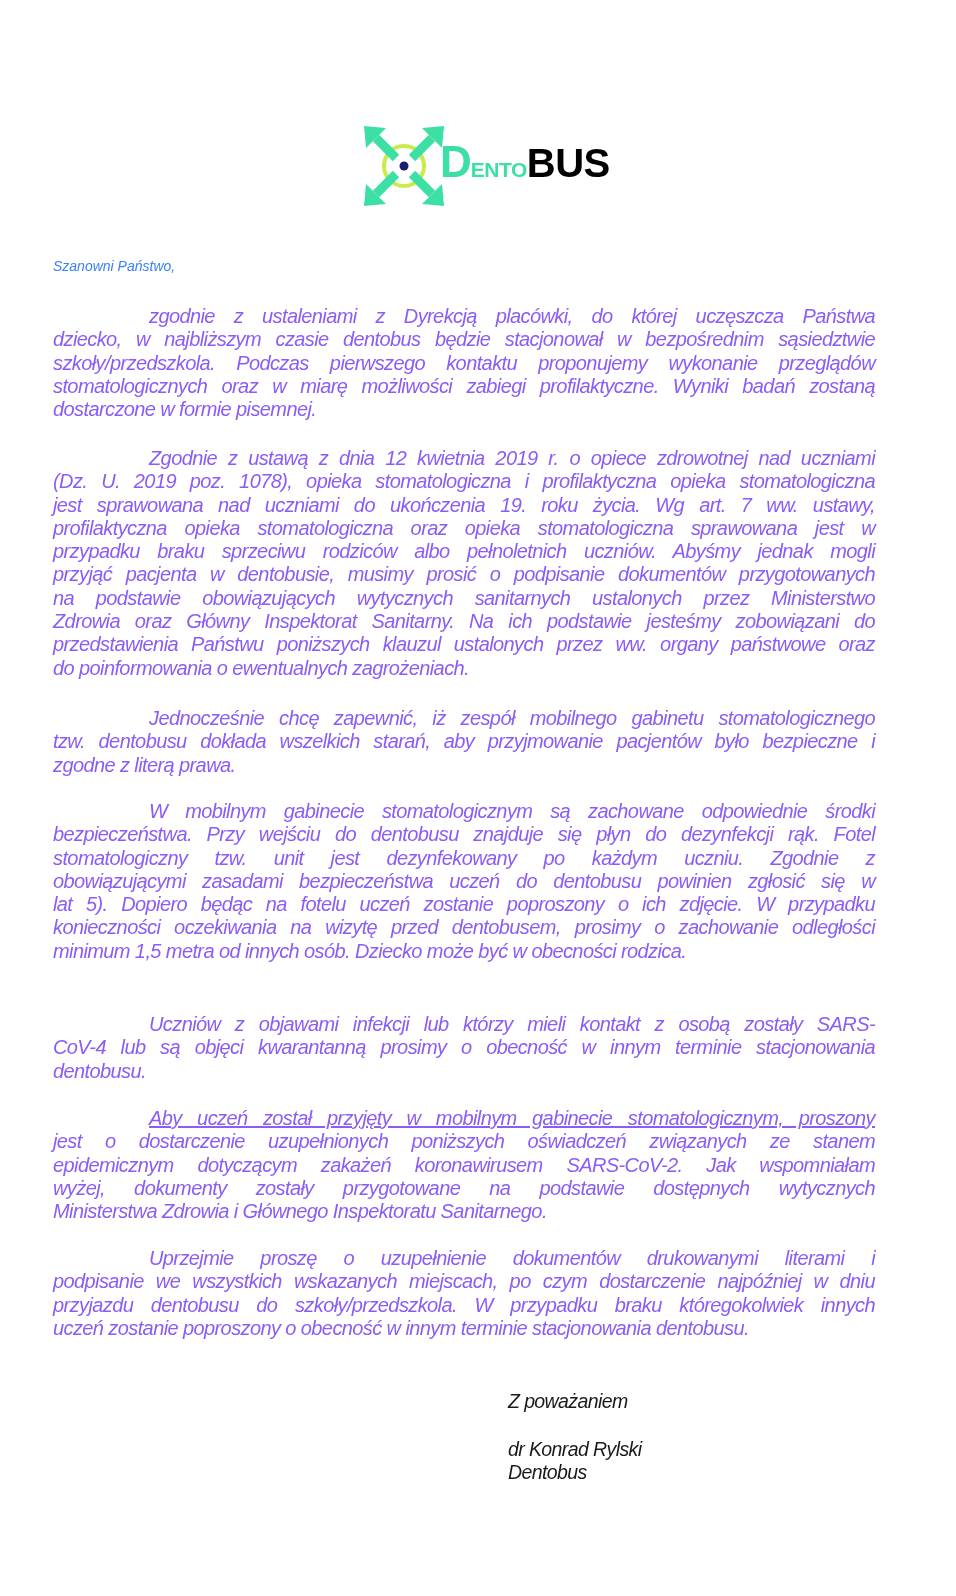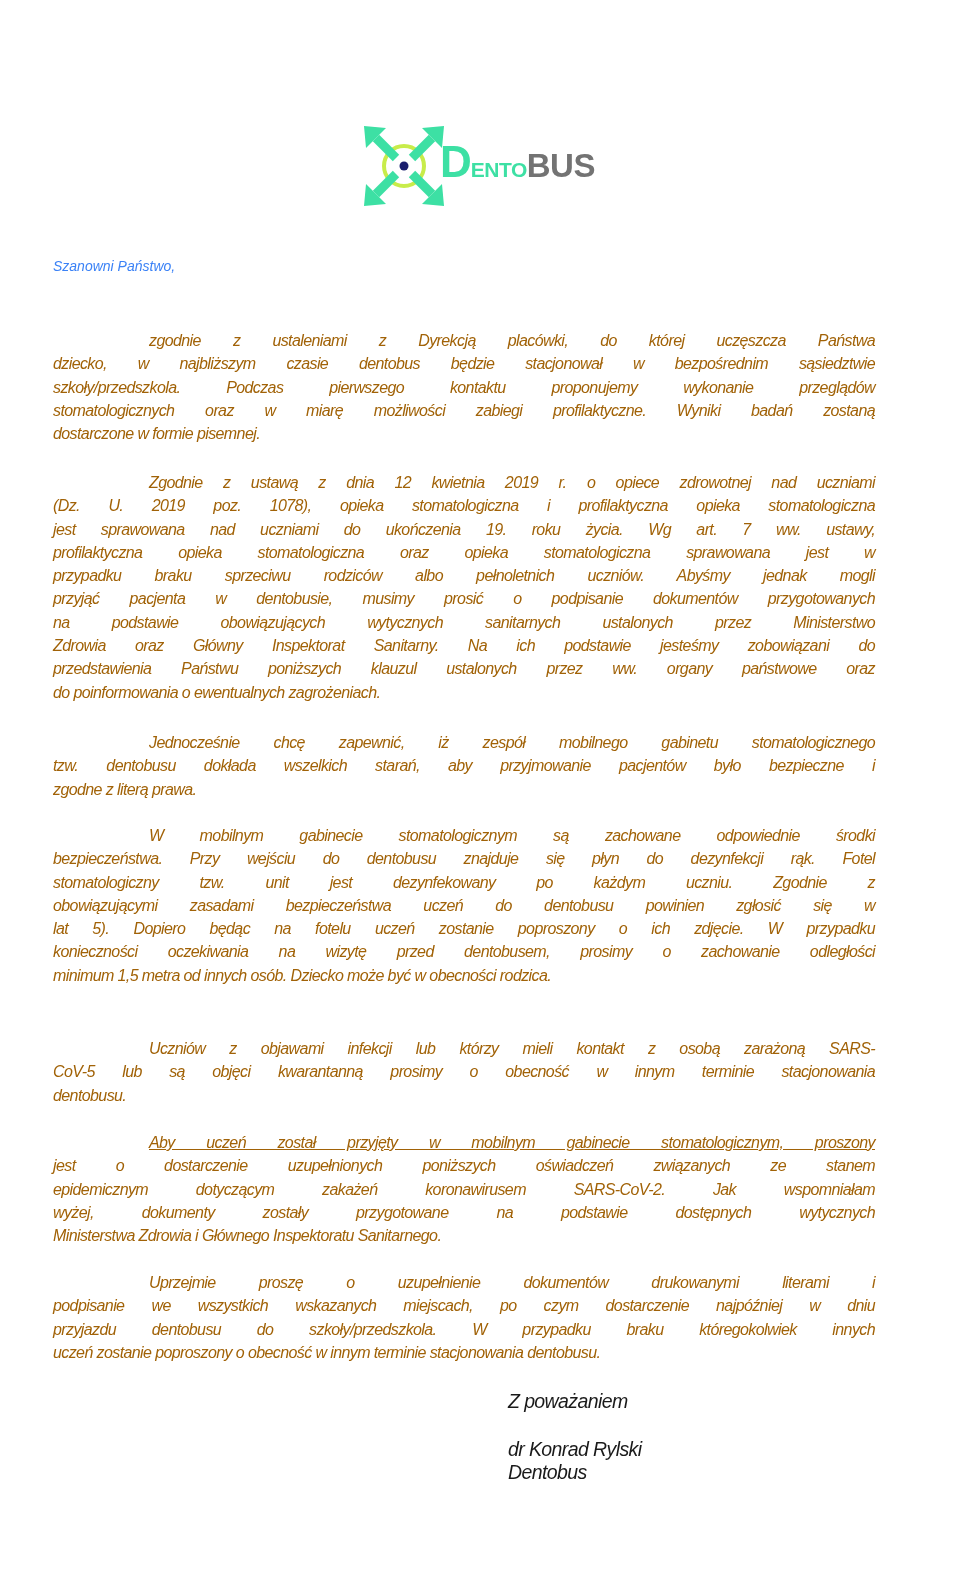--- a/index.html
+++ b/index.html
@@ -2,22 +2,22 @@
 <html><head>
 <meta charset="utf-8">
 <style>
   html, body { margin: 0; padding: 0; background: #ffffff; }
   body { width: 956px; height: 1596px; position: relative; overflow: hidden; }
   .page { position: absolute; left: 0; top: 0; width: 956px; height: 1596px; background: #fff; }
   .logo { position: absolute; left: 362px; top: 126px; width: 290px; height: 80px; }
   .logo-text { position: absolute; left: 78px; top: 14px; font-family: "Liberation Sans", sans-serif; font-weight: bold; white-space: nowrap; line-height: 1; }
   .logo-text .d { font-size: 44px; color: #3de0a4; letter-spacing: -1px; }
   .logo-text .ento { font-size: 21px; color: #3de0a4; letter-spacing: -0.5px; }
-  .logo-text .bus { font-size: 33px; color: #737373; letter-spacing: -0.5px; }
-  .body-text { position: absolute; left: 53px; width: 822px; font-family: "Liberation Sans", sans-serif; font-style: italic; font-size: 16px; color: #a16207; transform-origin: left top; margin-top: 24px; }
+  .logo-text .bus { font-size: 40px; color: #000000; letter-spacing: -0.5px; }
+  .body-text { position: absolute; left: 53px; width: 822px; font-family: "Liberation Sans", sans-serif; font-style: italic; font-size: 20px; color: #8b5cf6; transform-origin: left top; }
   .line { display: block; height: 23.3px; line-height: 23.3px; white-space: nowrap; text-align: justify; text-align-last: justify; }
   .line.last { text-align-last: left; }
   .line.indent { padding-left: 96px; }
   .salutation { position: absolute; left: 53px; top: 258px; font-family: "Liberation Sans", sans-serif; font-style: italic; font-size: 14px; color: #3b82f6; }
   .closing { position: absolute; left: 508px; font-family: "Liberation Sans", sans-serif; font-style: italic; font-size: 19.5px; color: #1a1a1a; line-height: 23px; }
   .condense { letter-spacing: -0.6px; }
 </style>
 </head>
 <body>
 
@@ -79,22 +79,22 @@
     <span class="line indent"><span style="white-space: nowrap; word-spacing: 0px;">W mobilnym gabinecie stomatologicznym są zachowane odpowiednie środki</span></span>
     <span class="line"><span style="white-space: nowrap; word-spacing: 0px;">bezpieczeństwa. Przy wejściu do dentobusu znajduje się płyn do dezynfekcji rąk. Fotel</span></span>
     <span class="line"><span style="white-space: nowrap; word-spacing: 0px;">stomatologiczny tzw. unit jest dezynfekowany po każdym uczniu. Zgodnie z</span></span>
     <span class="line"><span style="white-space: nowrap; word-spacing: 0px;">obowiązującymi zasadami bezpieczeństwa uczeń do dentobusu powinien zgłosić się w</span></span>
     <span class="line"><span style="white-space: nowrap; word-spacing: 0px;">lat 5). Dopiero będąc na fotelu uczeń zostanie poproszony o ich zdjęcie. W przypadku</span></span>
     <span class="line"><span style="white-space: nowrap; word-spacing: 0px;">konieczności oczekiwania na wizytę przed dentobusem, prosimy o zachowanie odległości</span></span>
     <span class="line last"><span style="white-space: nowrap;">minimum 1,5 metra od innych osób. Dziecko może być w obecności rodzica.</span></span>
   </div>
 
   <div class="body-text condense" style="top:1013px;">
-    <span class="line indent"><span style="white-space: nowrap; word-spacing: 0px;">Uczniów z objawami infekcji lub którzy mieli kontakt z osobą zarażoną SARS-</span></span>
-    <span class="line"><span style="white-space: nowrap; word-spacing: 0px;">CoV-5 lub są objęci kwarantanną prosimy o obecność w innym terminie stacjonowania</span></span>
+    <span class="line indent"><span style="white-space: nowrap; word-spacing: 0px;">Uczniów z objawami infekcji lub którzy mieli kontakt z osobą zostały SARS-</span></span>
+    <span class="line"><span style="white-space: nowrap; word-spacing: 0px;">CoV-4 lub są objęci kwarantanną prosimy o obecność w innym terminie stacjonowania</span></span>
     <span class="line last"><span style="white-space: nowrap;">dentobusu.</span></span>
   </div>
 
   <div class="body-text condense" style="top:1107px;">
     <span class="line indent"><span style="white-space: nowrap; word-spacing: 0px; text-decoration: underline;">Aby uczeń został przyjęty w mobilnym gabinecie stomatologicznym, proszony</span></span>
     <span class="line"><span style="white-space: nowrap; word-spacing: 0px;">jest o dostarczenie uzupełnionych poniższych oświadczeń związanych ze stanem</span></span>
     <span class="line"><span style="white-space: nowrap; word-spacing: 0px;">epidemicznym dotyczącym zakażeń koronawirusem SARS-CoV-2. Jak wspomniałam</span></span>
     <span class="line"><span style="white-space: nowrap; word-spacing: 0px;">wyżej, dokumenty zostały przygotowane na podstawie dostępnych wytycznych</span></span>
     <span class="line last"><span style="white-space: nowrap;">Ministerstwa Zdrowia i Głównego Inspektoratu Sanitarnego.</span></span>
   </div>

